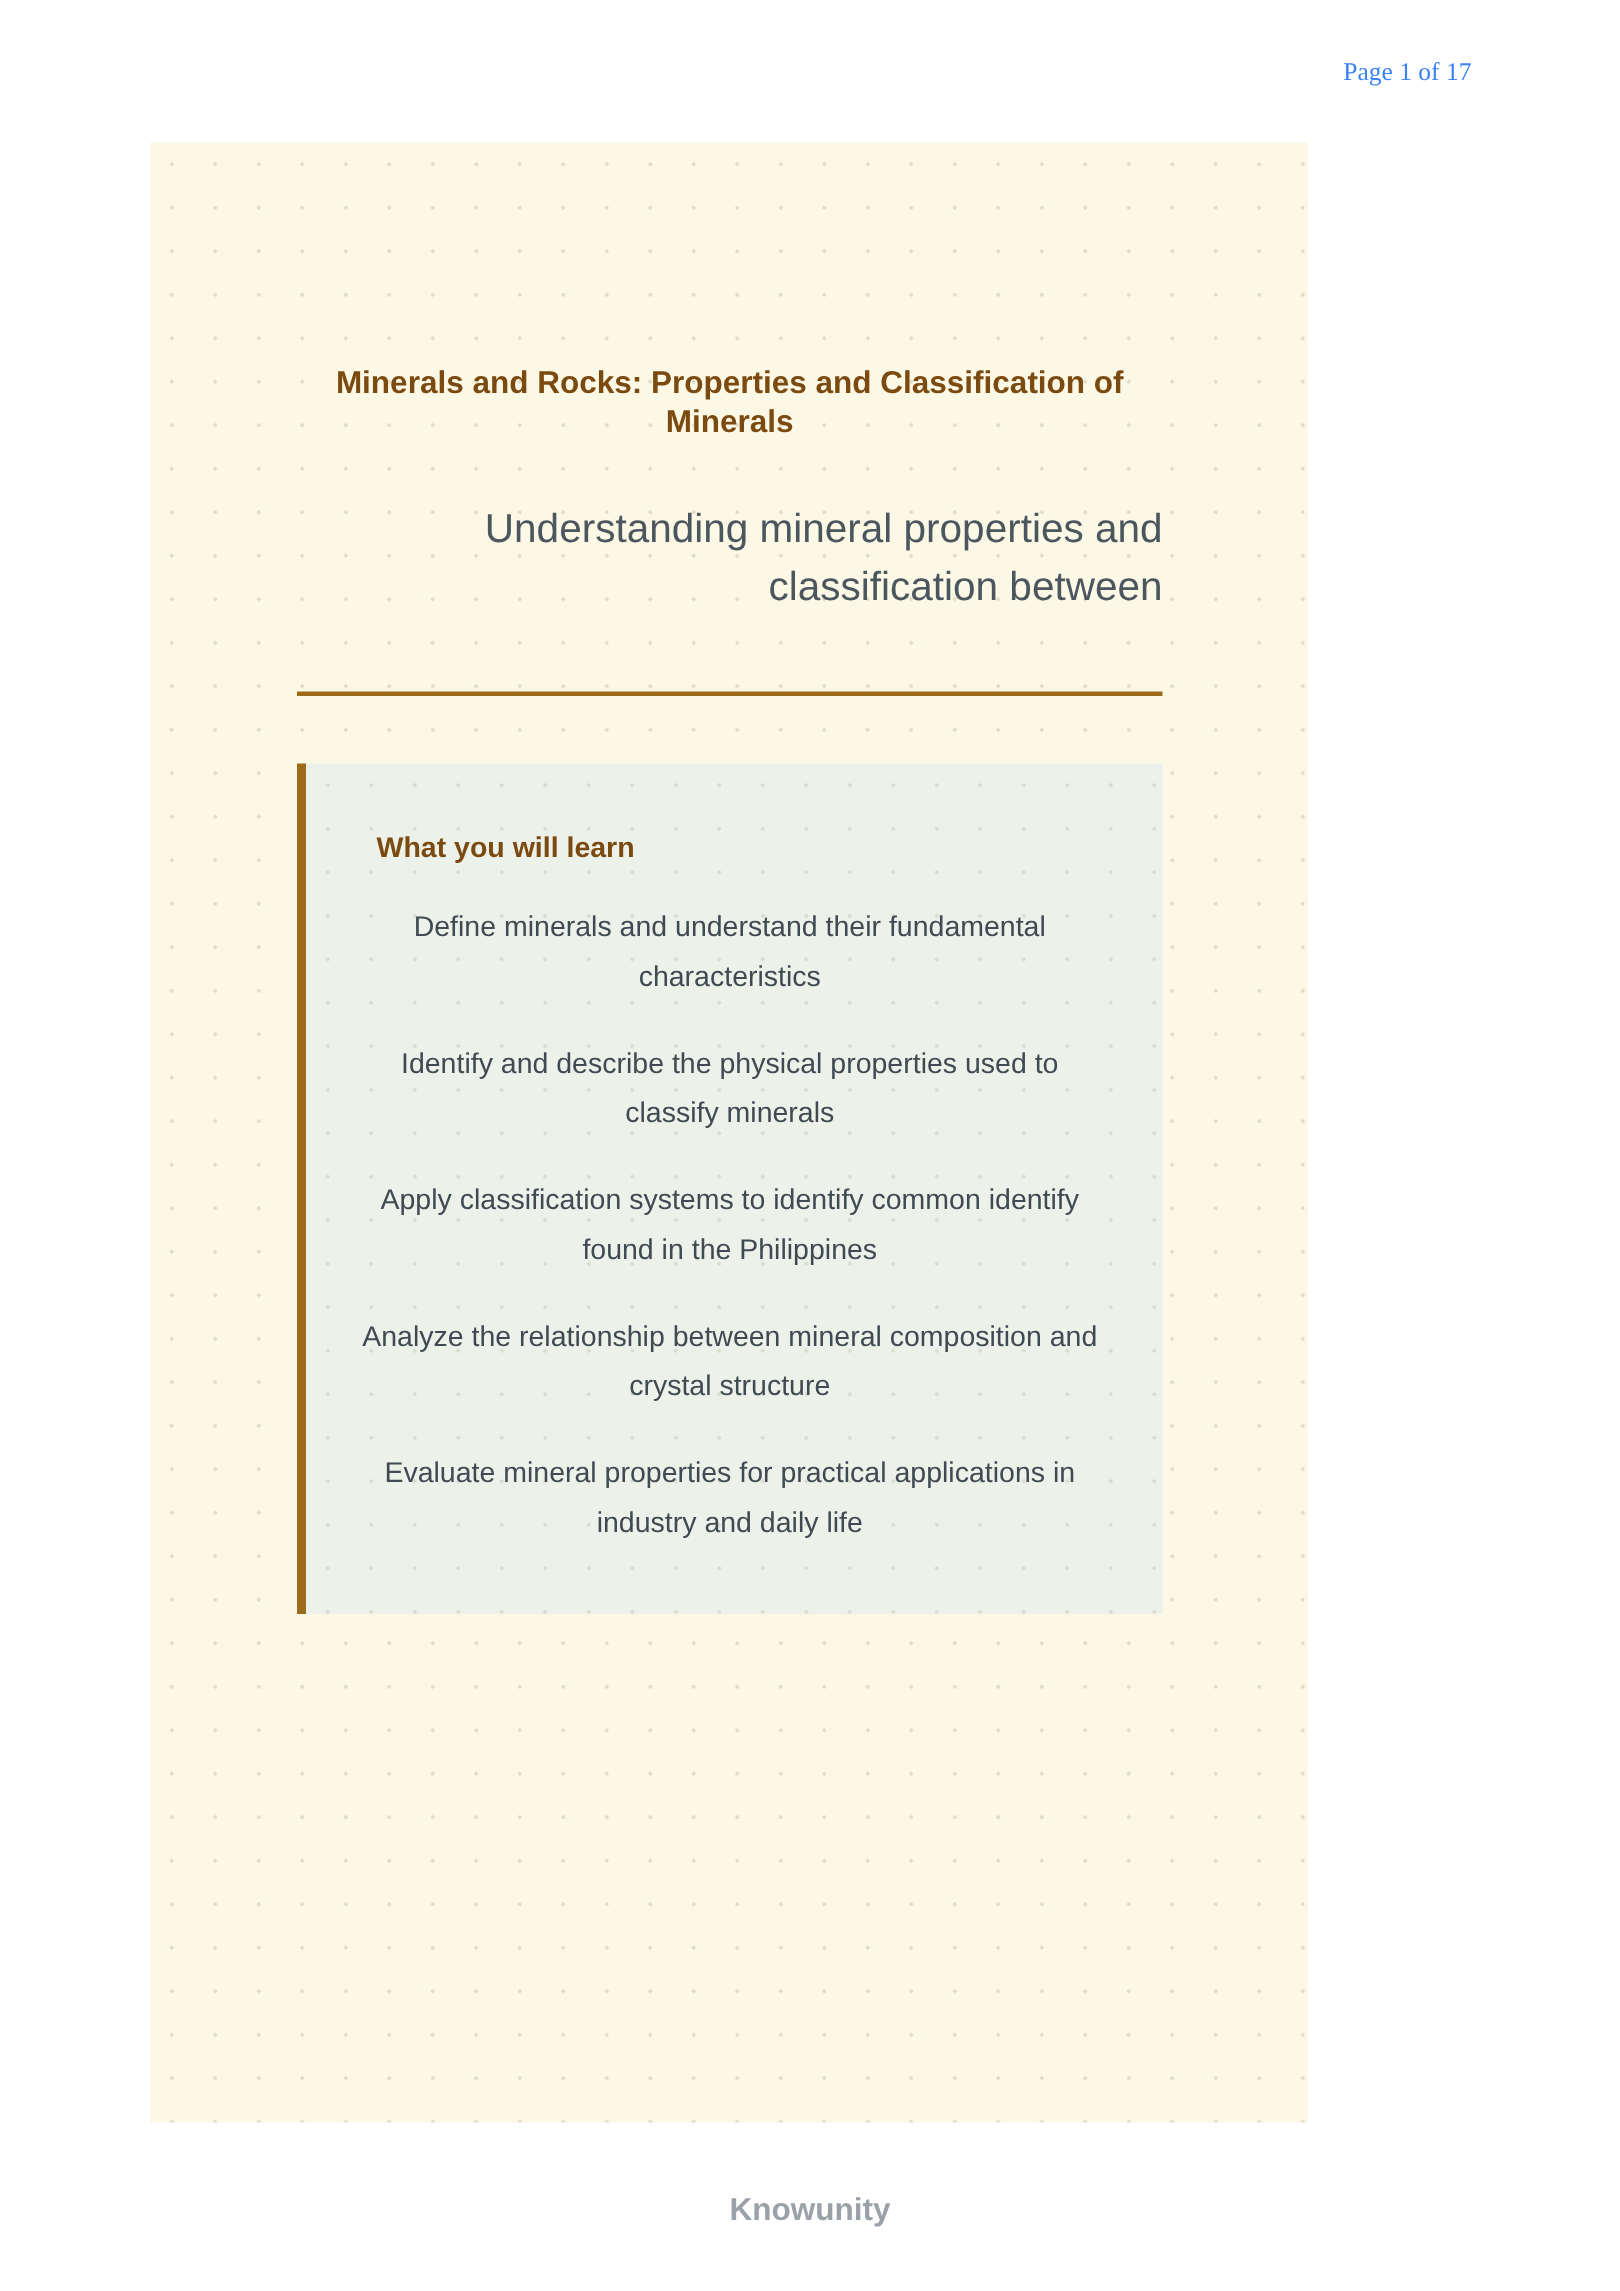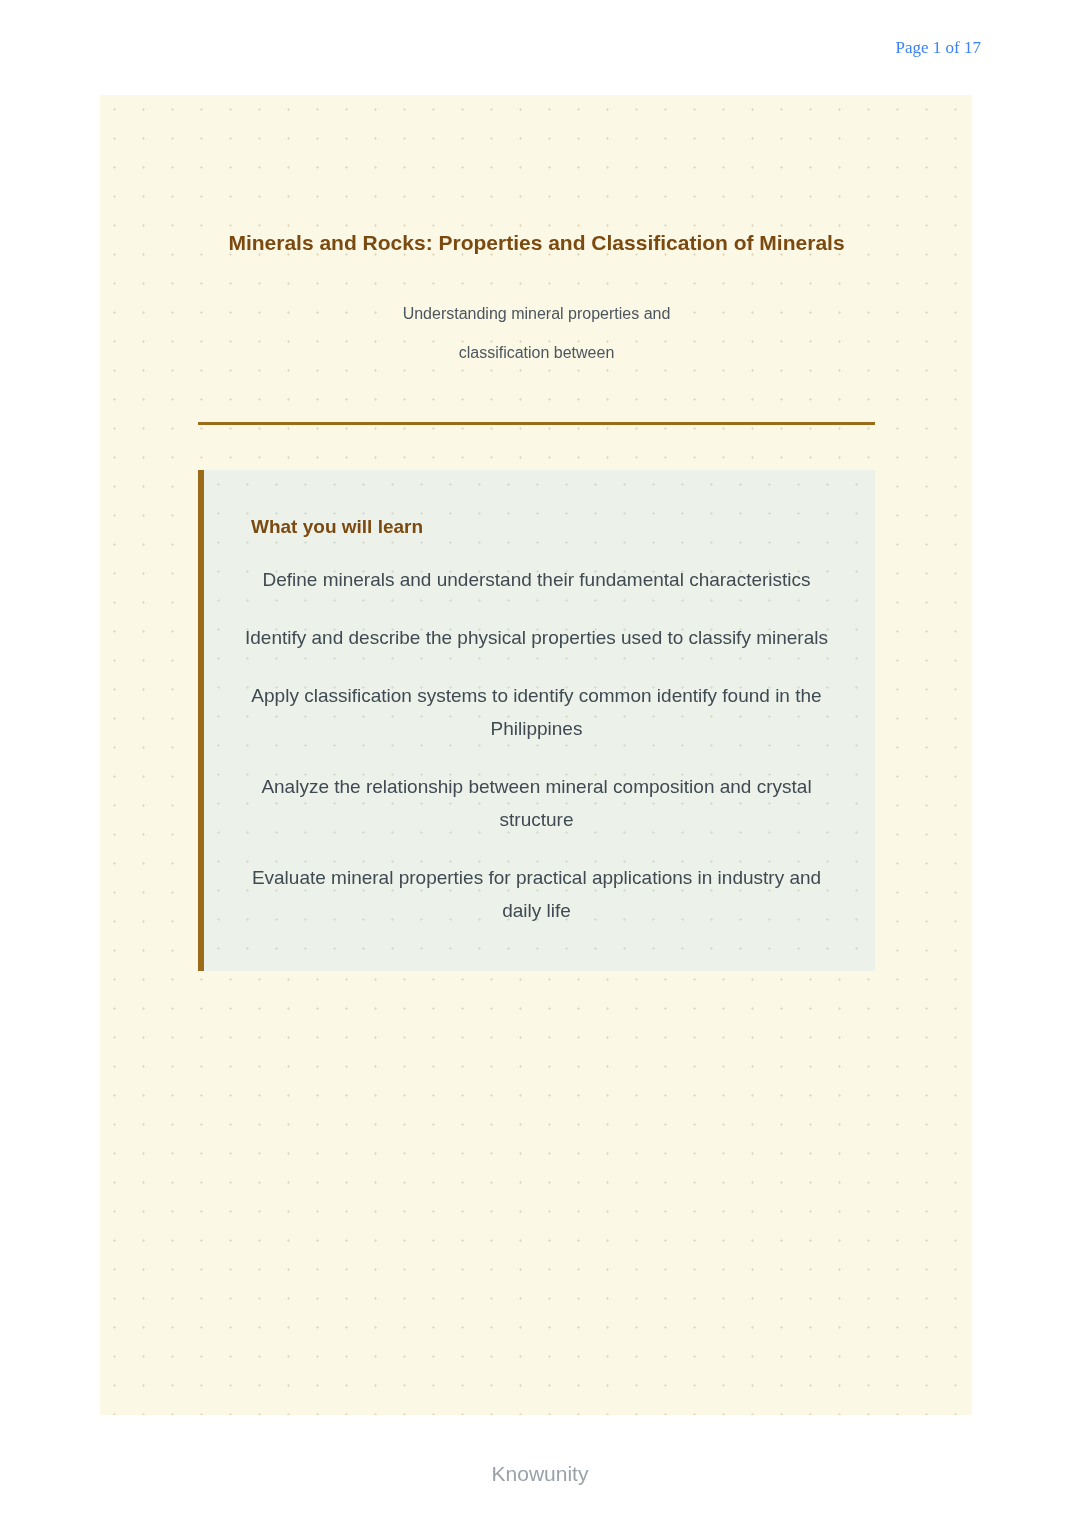--- a/index.html
+++ b/index.html
@@ -21,41 +21,41 @@
     right: 99px;
     font-family: "Liberation Serif", "DejaVu Serif", serif;
     font-size: 17px;
     color: #3b82f6;
   }
 
   .paper {
     position: absolute;
     left: 100px;
     top: 95px;
-    width: 872px;
+    width: 772px;
     height: 1320px;
     background-color: #fcf8e6;
     background-image: radial-gradient(circle, rgba(190,178,138,0.38) 1.2px, transparent 1.4px);
     background-size: 29px 29px;
-    padding: 0 97px 0 98px;
+    padding: 13px 97px 0 98px;
   }
 
   .doc-title {
     margin: 135px 0 0 0;
     text-align: center;
     font-size: 21px;
     font-weight: 700;
     color: #7b4a10;
     line-height: 26px;
   }
 
   .doc-subtitle {
     margin-top: 38px;
-    text-align: center;
-    font-size: 16px;
+    text-align: right;
+    font-size: 27px;
     line-height: 39px;
     color: #4c565e;
   }
 
   .rule {
     margin: 50px 0 0 0;
     border: none;
     border-top: 3px solid #9c6b1a;
     width: 100%;
   }
@@ -88,20 +88,21 @@
   }
 
   .footer-brand {
     position: absolute;
     left: 0;
     top: 1462px;
     width: 100%;
     text-align: center;
     font-size: 21px;
     color: #9aa1a8;
+    font-weight: bold;
   }
 </style>
 </head>
 <body>
 
 <div class="canvas">
 
   <div class="page-indicator">Page 1 of 17</div>
 
   <div class="paper">

